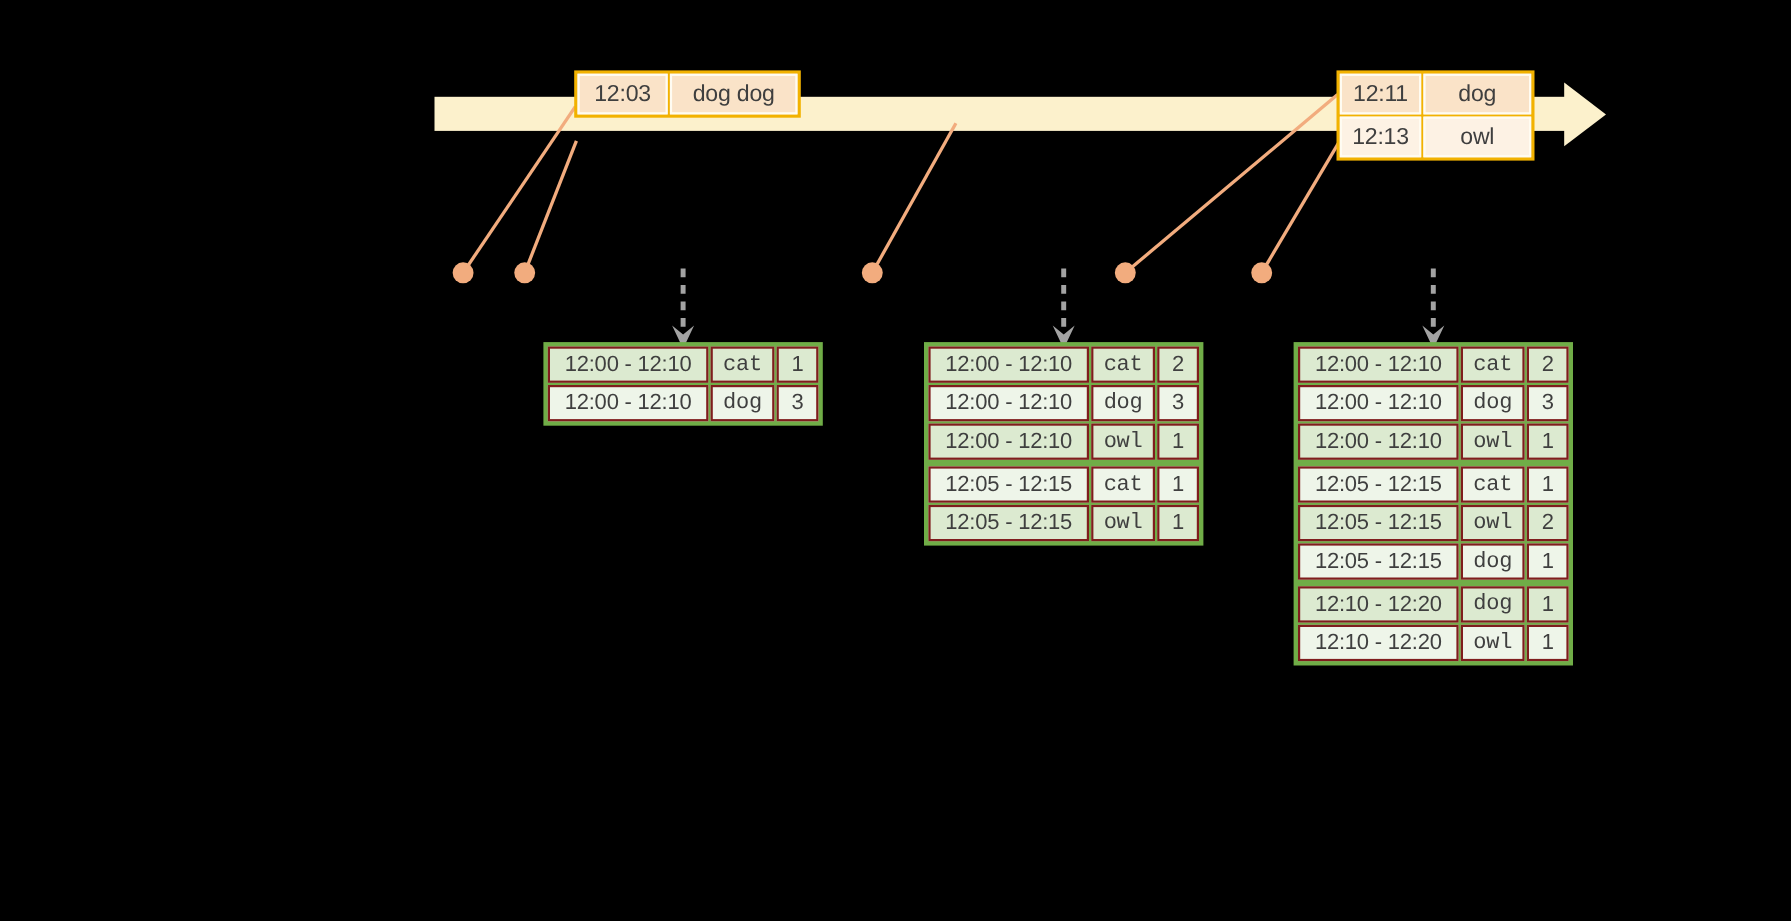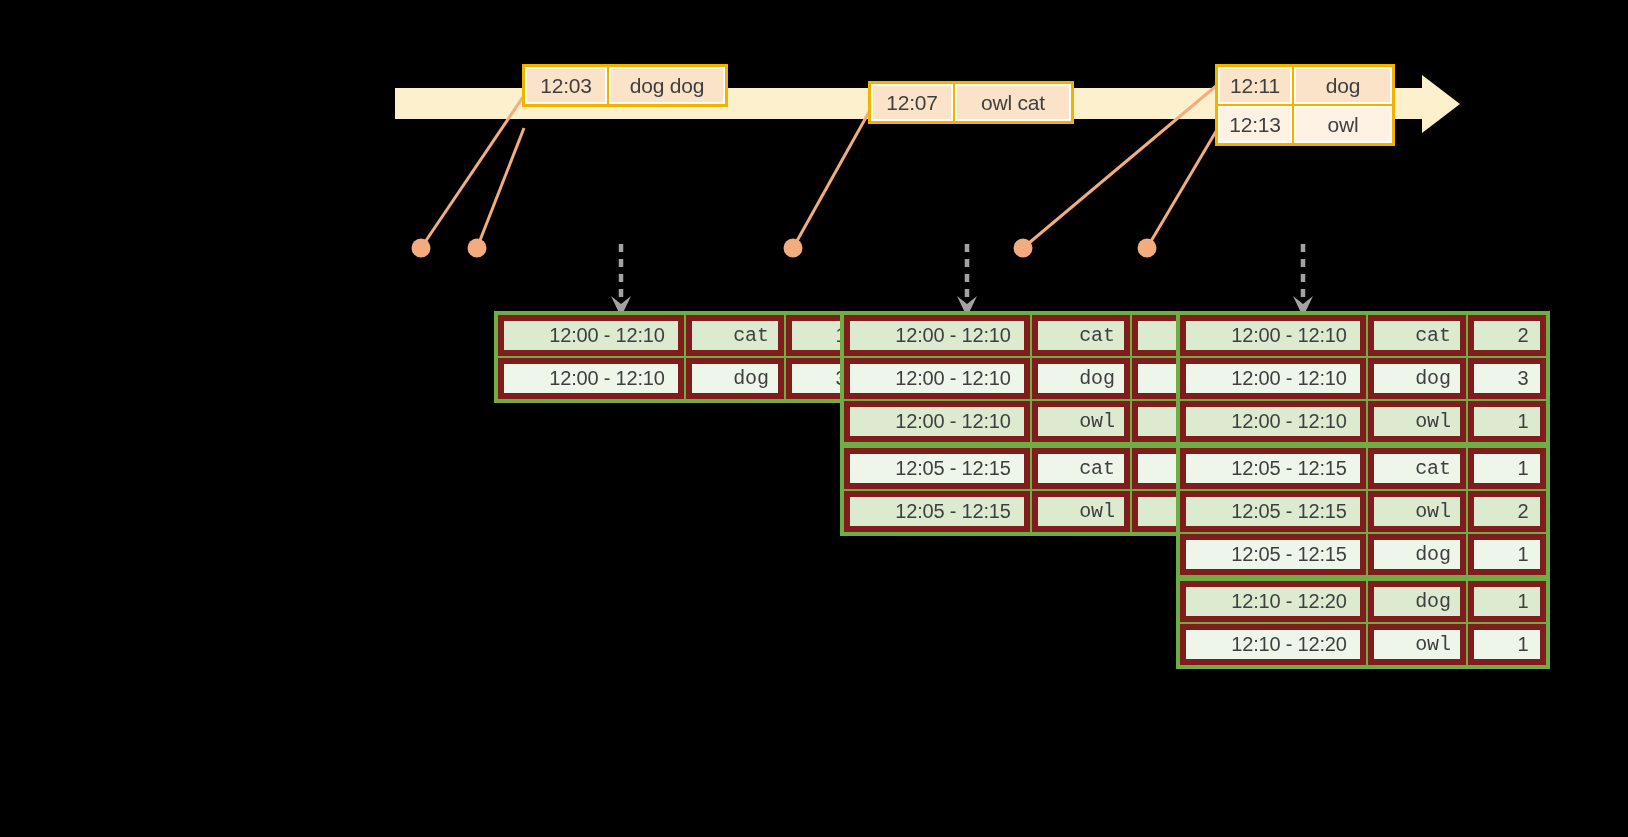--- a/index.html
+++ b/index.html
@@ -55,23 +55,23 @@
     position:absolute; top:311px; background:var(--result-border); padding:4px;
     display:flex; flex-direction:column;
   }
   #gtable-0 { left:494px; }
   #gtable-1 { left:840px; }
   #gtable-2 { left:1176px; }
   .grow { display:flex; gap:2px; margin-top:2px; }
   .grow:first-child { margin-top:0; }
   .grow.group-start { margin-top:6px; }
   .gtable .cell {
-    border:6px solid #7f1d1d; height:29px;
+    border:2px solid #7f1d1d; height:29px;
     display:flex; align-items:center; justify-content:center;
-    font-size:20px; color:var(--text); letter-spacing:-0.2px;padding-left:32px;
+    font-size:20px; color:var(--text); letter-spacing:-0.2px;
   }
   .grow:nth-child(odd)  .cell { background:var(--result-row-dark); }
   .grow:nth-child(even) .cell { background:var(--result-row-light); }
   .gtable .cell.window { width:142px; }
   .gtable .cell.word   { width:54px;font-family:Liberation Mono, monospace; }
   .gtable .cell.count  { width:34px; }
 </style>
 </head>
 <body>
 
@@ -100,26 +100,20 @@
     <line class="drop" x1="1303" y1="244" x2="1303" y2="298"></line>
     <polygon class="drop-head" points="1293,296 1303,304 1313,296 1303,317"></polygon>
   </svg>
 
   <div class="etable" id="etable-0">
       <div class="erow">
         <div class="cell time">12:03</div>
         <div class="cell words">dog dog</div>
       </div>
     </div>
-  <div class="etable" id="etable-1">
-      <div class="erow">
-        <div class="cell time">12:07</div>
-        <div class="cell words">owl cat</div>
-      </div>
-    </div>
   <div class="etable" id="etable-2">
       <div class="erow">
         <div class="cell time">12:11</div>
         <div class="cell words">dog</div>
       </div>
       <div class="erow">
         <div class="cell time">12:13</div>
         <div class="cell words">owl</div>
       </div>
     </div>

